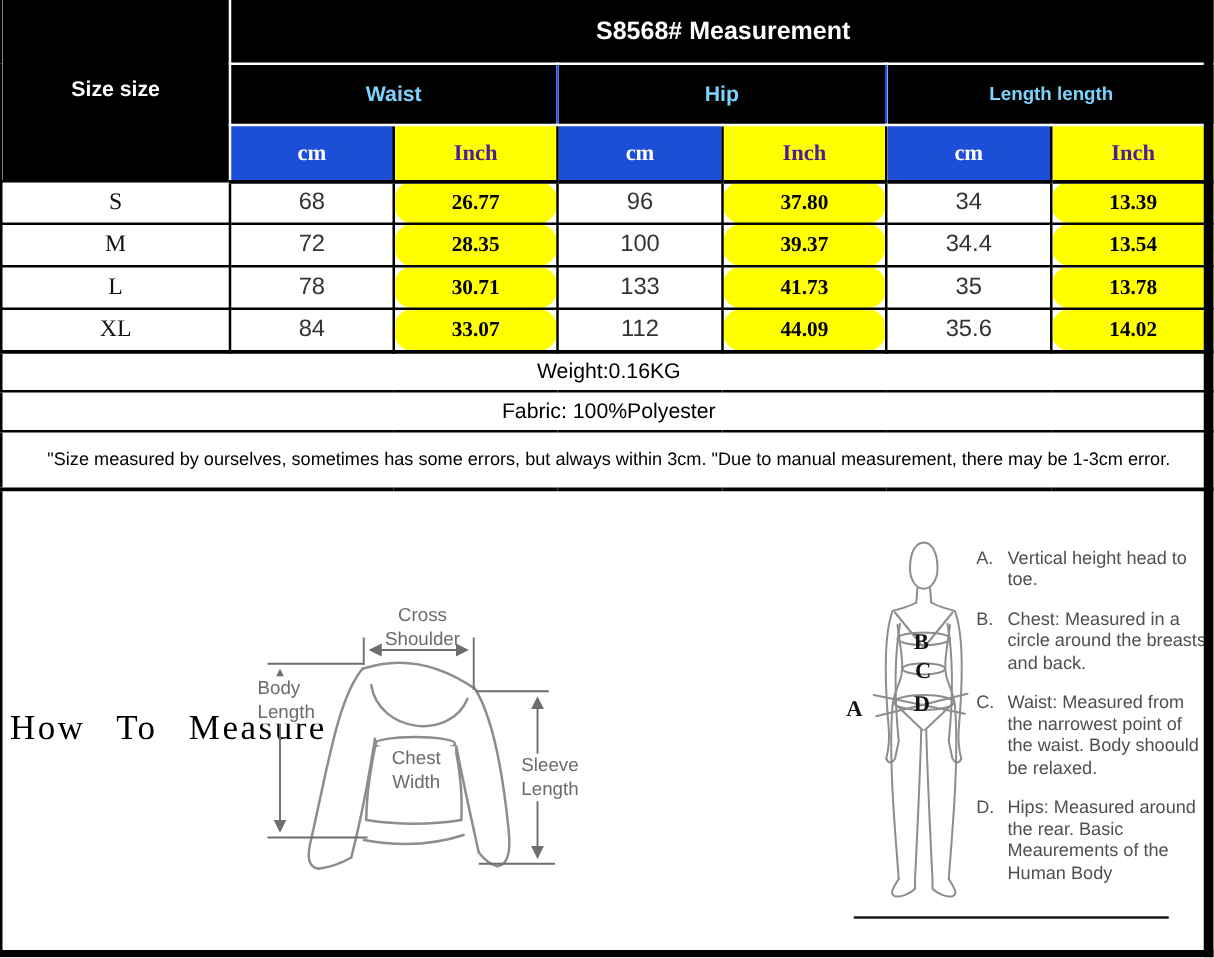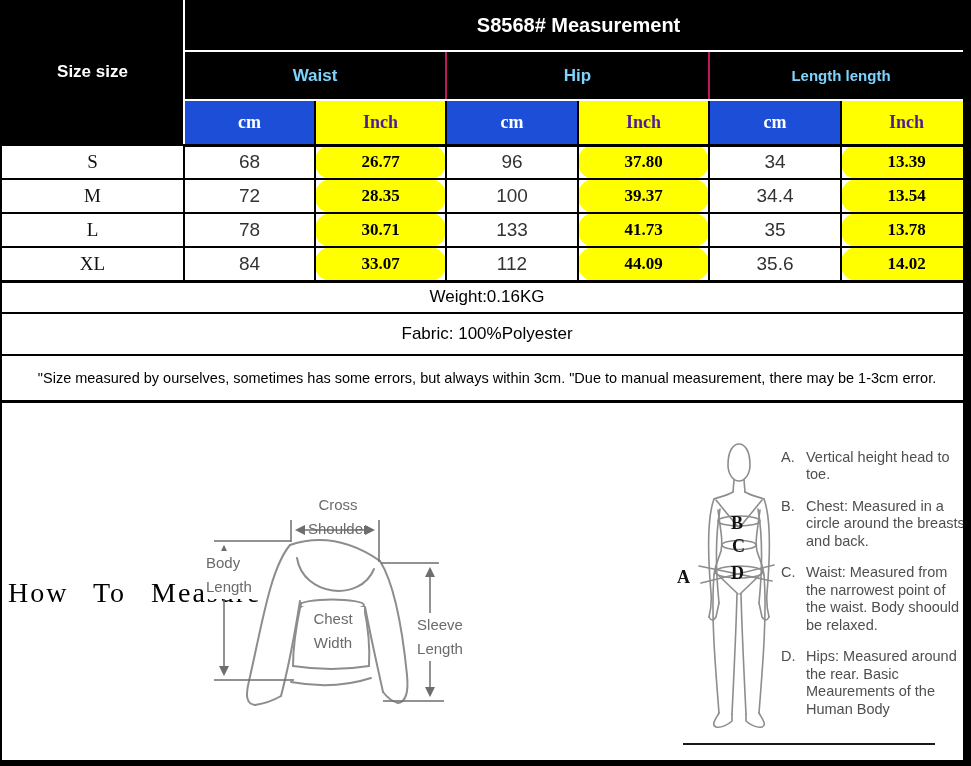--- a/index.html
+++ b/index.html
@@ -9,30 +9,30 @@
   
   table.size-chart{border-collapse:collapse;table-layout:fixed;width:971px;
                    border-left:2px solid #000;}
   table.size-chart td{padding:0;text-align:center;vertical-align:middle;overflow:hidden;}
 
   tr.r-title{height:51px;}
   tr.r-group{height:49px;}
   tr.r-unit{height:45px;}
   tr.r-data{height:34px;}
   tr.r-weight{height:32px;}
-  tr.r-fabric{height:42px;margin-left:46px;}
+  tr.r-fabric{height:32px;margin-left:46px;}
   tr.r-disclaimer{height:46px;}
 
   td.c-corner{background:#000;color:#fff;font-weight:bold;font-size:17px;
               border-right:2px solid #fff;}
   td.c-title{background:#000;color:#fff;font-weight:bold;font-size:20px;
              border-bottom:2px solid #fff;}
   td.c-group{background:#000;color:#7dd3fc;font-weight:bold;font-size:17px;
              border-bottom:2px solid #fff;}
-  td.c-group.gsep{border-left:2px solid #be185d;}
+  td.c-group.gsep{border-left:2px solid #1d4ed8;}
   td.c-group.small{font-size:15px;}
 
   td.c-unit-cm{background:#1d4ed8;color:#fff;font-family:"Liberation Serif",serif;
                font-weight:bold;font-size:18px;border-bottom:3px solid #000;}
   td.c-unit-inch{background:#ffff00;color:#4c1d95;font-family:"Liberation Serif",serif;
                  font-weight:bold;font-size:18px;border:2px solid #000;border-bottom:3px solid #000;}
 
   tr.r-data td{border:2px solid #000;}
   td.c-size{font-family:"Liberation Serif",serif;font-size:19px;color:#111;}
   td.c-cm{font-size:19px;color:#333;}
@@ -48,21 +48,21 @@
   .measure-section{position:relative;width:969px;height:369px;border-left:2px solid #000;}
 
   .htm-heading{position:absolute;left:6px;top:174px;
                font-family:"Liberation Serif",serif;font-size:28px;color:#000;
                letter-spacing:2px;word-spacing:16px;white-space:nowrap;}
 
   svg.lineart{position:absolute;top:0;}
   .garment-svg{left:190px;}
   .figure-svg{left:660px;}
 
-  .diagram-label{position:absolute;font-size:15px;line-height:24px;color:#6b6b6b;
+  .diagram-label{position:absolute;font-size:15px;line-height:19px;color:#6b6b6b;
                  white-space:pre-line;background:#fff;}
   .lbl-cross{left:295px;top:90px;width:82px;text-align:center;background:transparent;}
   .lbl-body{left:204px;top:148px;width:56px;text-align:left;}
   .lbl-chest{left:300px;top:204px;width:62px;text-align:center;}
   .lbl-sleeve{left:409px;top:210px;width:58px;text-align:center;}
 
   .annotations{position:absolute;left:779px;top:46px;width:188px;}
   .anno-item{display:flex;gap:5px;margin-bottom:14px;color:#4f4f4f;
              font-size:14.5px;line-height:17.5px;}
   .anno-marker{flex:0 0 20px;}

